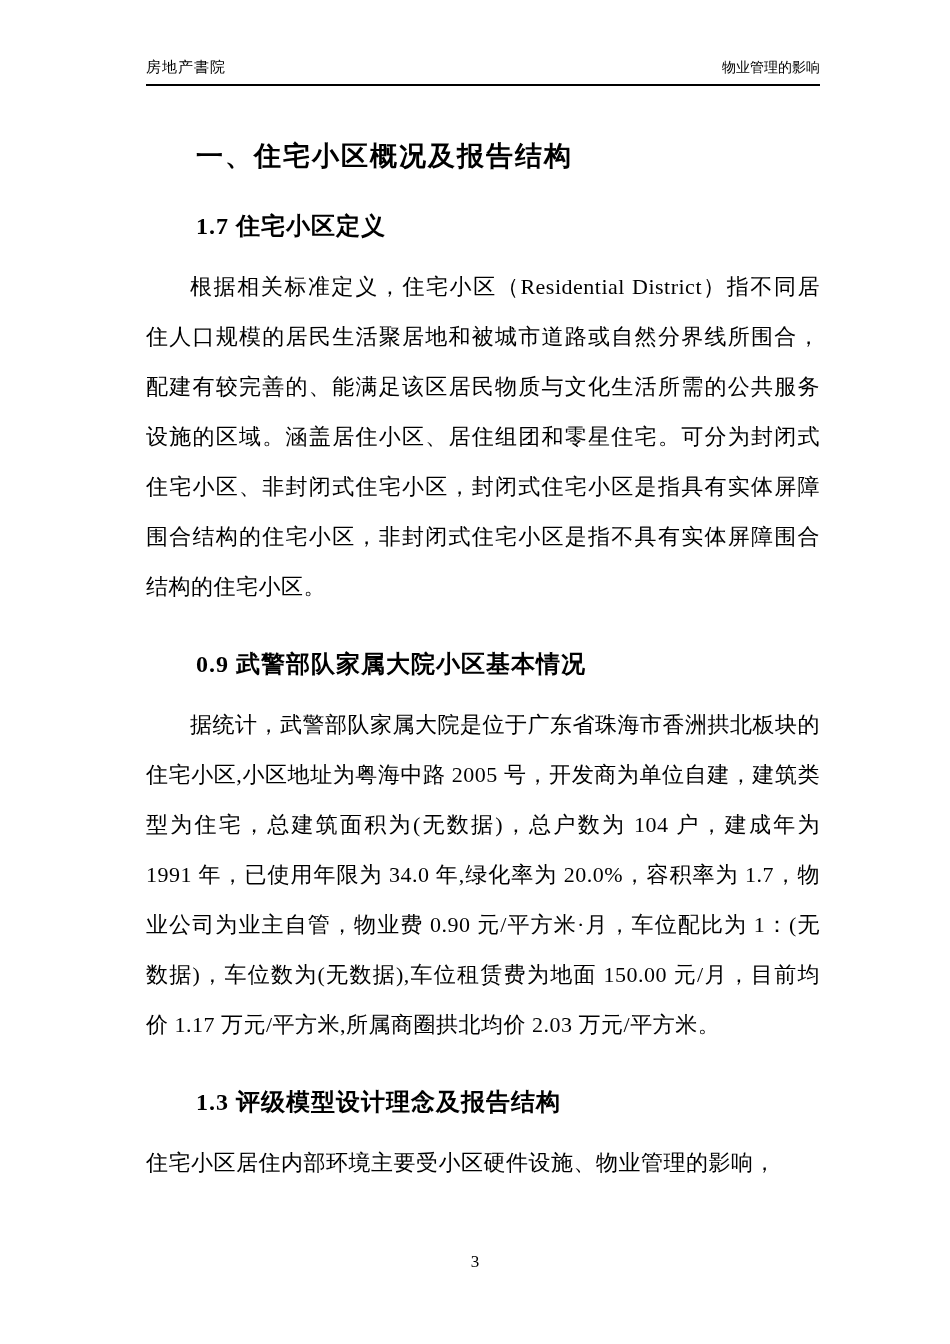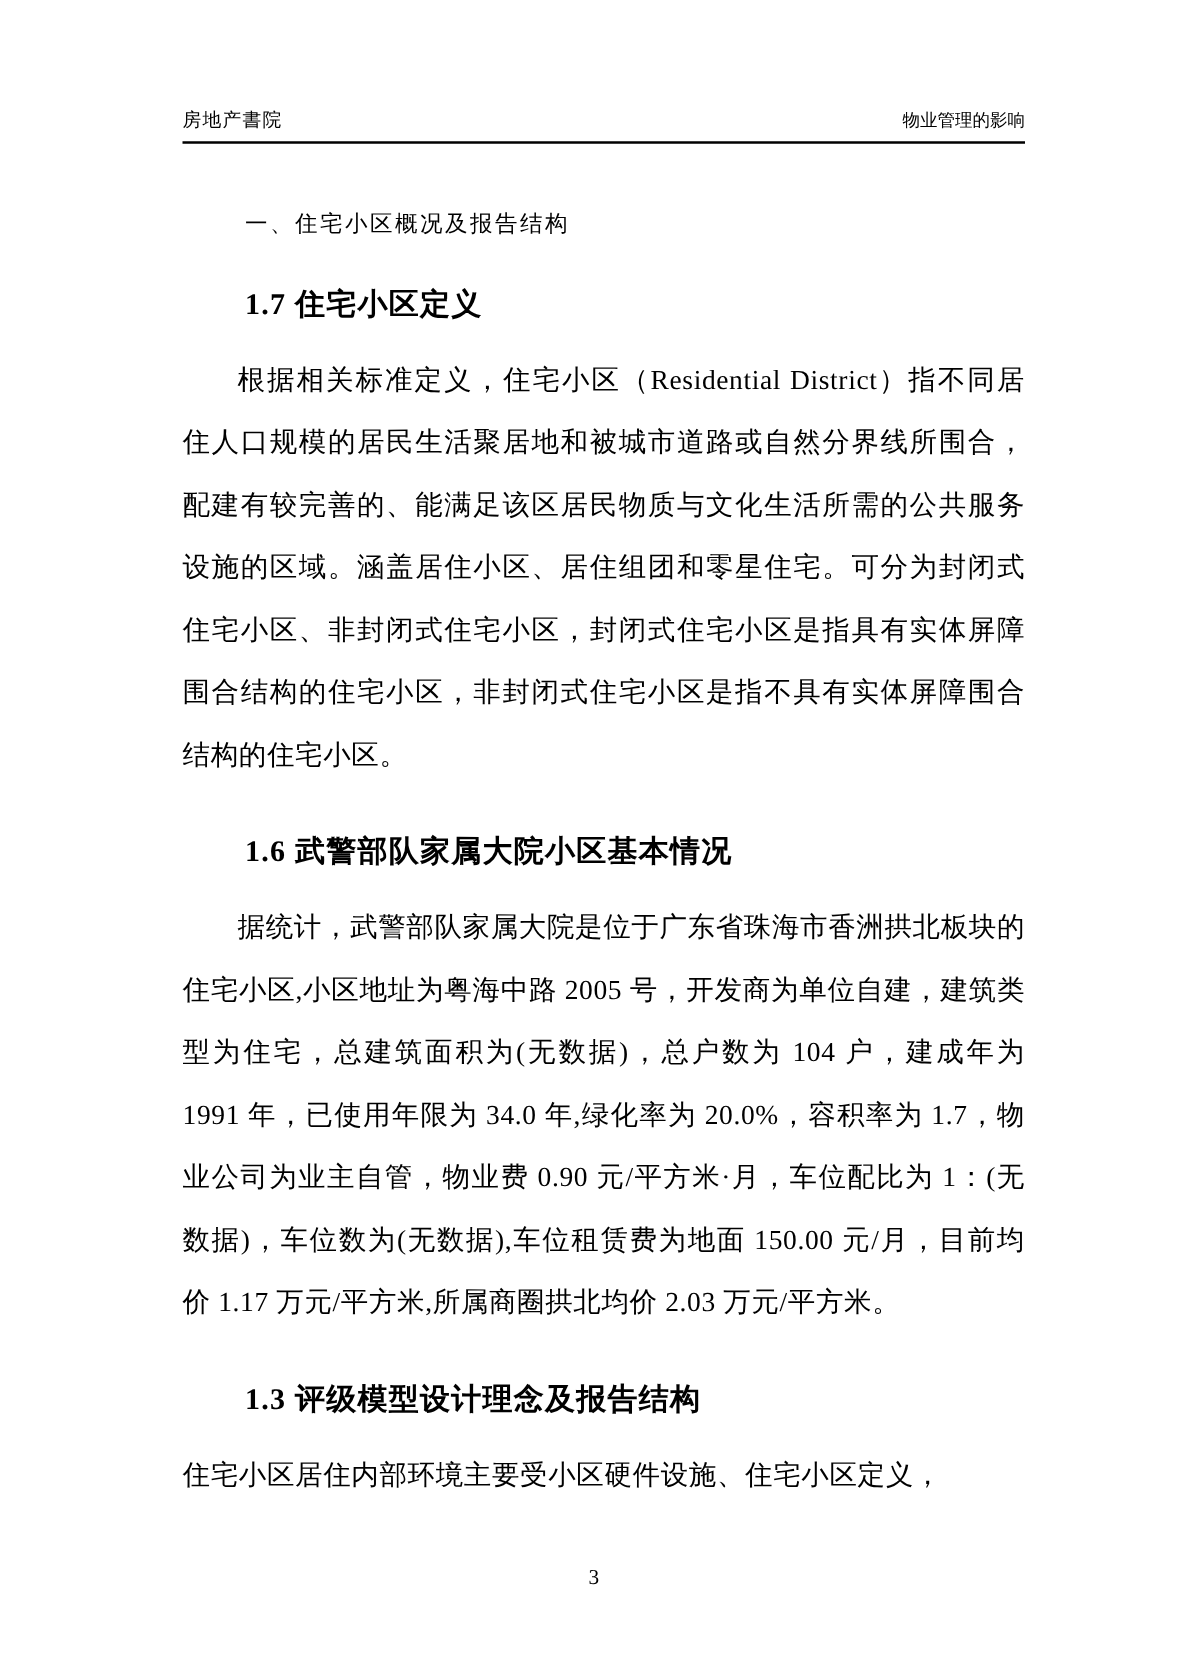--- a/index.html
+++ b/index.html
@@ -11,40 +11,40 @@
     width: 950px;
     height: 1344px;
     font-family: "Liberation Serif", "DejaVu Serif", serif;
     color: #000000;
   }
   .page {
     position: relative;
     box-sizing: border-box;
     width: 950px;
     height: 1344px;
-    padding: 87px 130px 40px 146px;
+    padding: 58px 130px 40px 146px;
     background: #ffffff;
     overflow: hidden;
   }
   .doc-header {
     display: flex;
     justify-content: space-between;
     align-items: flex-end;
     font-size: 15px;
     padding-bottom: 7px;
     border-bottom: 2px solid #000000;
   }
   .doc-header .hdr-left { letter-spacing: 1px; }
   .doc-header .hdr-right { font-size: 14px; }
 
   .chapter-title {
     margin: 52px 0 0 0;
     padding-left: 50px;
-    font-size: 18px;
-    font-weight: normal;
+    font-size: 27px;
+    font-weight: bold;
     letter-spacing: 2px;
   }
   .section-heading {
     margin: 36px 0 0 0;
     padding-left: 50px;
     font-size: 24px;
     font-weight: bold;
     letter-spacing: 1px;
   }
   .body-para {
@@ -79,27 +79,27 @@
   </header>
 
   <main>
 
     <h1 class="chapter-title">一、住宅小区概况及报告结构</h1>
 
     <h2 class="section-heading">1.7 住宅小区定义</h2>
 
     <p class="body-para">根据相关标准定义，住宅小区（Residential District）指不同居住人口规模的居民生活聚居地和被城市道路或自然分界线所围合，配建有较完善的、能满足该区居民物质与文化生活所需的公共服务设施的区域。涵盖居住小区、居住组团和零星住宅。可分为封闭式住宅小区、非封闭式住宅小区，封闭式住宅小区是指具有实体屏障围合结构的住宅小区，非封闭式住宅小区是指不具有实体屏障围合结构的住宅小区。</p>
 
-    <h2 class="section-heading">1.6 武警部队家属大院小区基本情况</h2>
+    <h2 class="section-heading">0.9 武警部队家属大院小区基本情况</h2>
 
     <p class="body-para">据统计，武警部队家属大院是位于广东省珠海市香洲拱北板块的住宅小区,小区地址为粤海中路 2005 号，开发商为单位自建，建筑类型为住宅，总建筑面积为(无数据)，总户数为 104 户，建成年为 1991 年，已使用年限为 34.0 年,绿化率为 20.0%，容积率为 1.7，物业公司为业主自管，物业费 0.90 元/平方米·月，车位配比为 1：(无数据)，车位数为(无数据),车位租赁费为地面 150.00 元/月，目前均价 1.17 万元/平方米,所属商圈拱北均价 2.03 万元/平方米。</p>
 
     <h2 class="section-heading">1.3 评级模型设计理念及报告结构</h2>
 
-    <p class="body-para no-indent">住宅小区居住内部环境主要受小区硬件设施、住宅小区定义，</p>
+    <p class="body-para no-indent">住宅小区居住内部环境主要受小区硬件设施、物业管理的影响，</p>
 
   </main>
 
   <footer class="doc-footer">
     <span>3</span>
   </footer>
 
 </div>
 
 </body></html>

